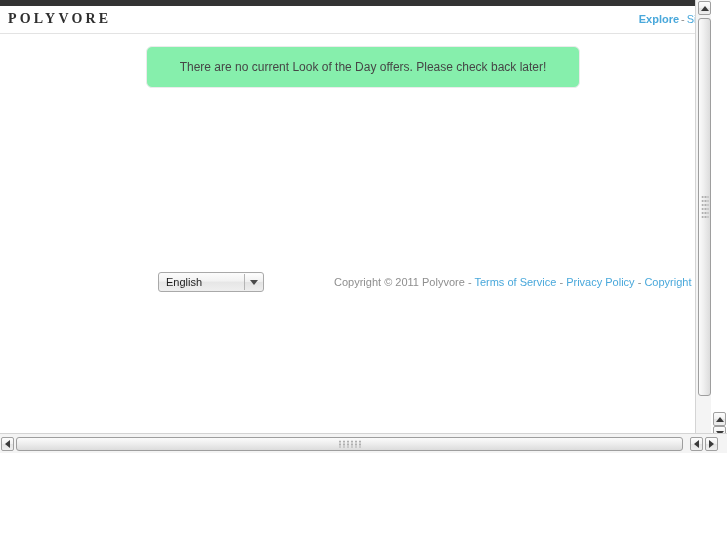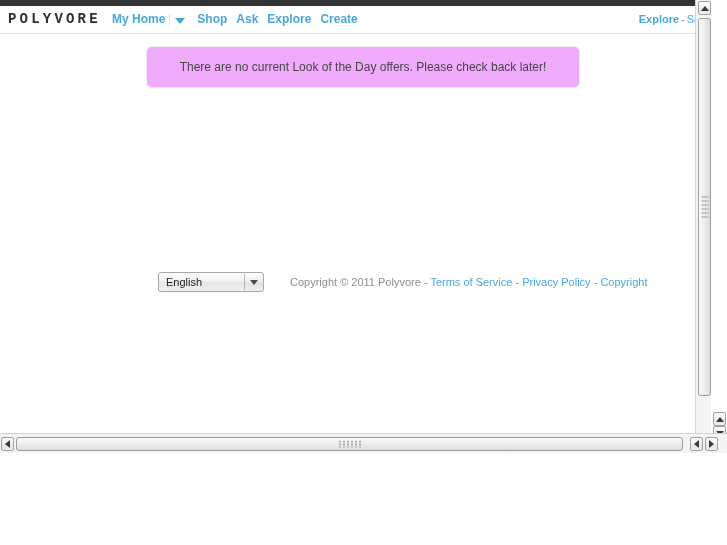--- a/index.html
+++ b/index.html
@@ -43,21 +43,21 @@
     background: #ffffff;
     border-bottom: 1px solid #e3e3e3;
   }
   .logo {
     position: absolute;
     left: 8px; top: 5px;
     font-size: 14px;
     font-weight: bold;
     letter-spacing: 3.2px;
     color: #2f2f2f;
-    font-family: Liberation Mono, monospace;
+    font-family: Liberation Serif, serif;
   }
   .nav {
     position: absolute;
     left: 112px; top: 6px;
     display: flex;
     align-items: center;
     gap: 0;
   }
   .nav a {
     color: #49a8db;
@@ -99,37 +99,38 @@
   .authlinks .dash { color: #8a8a8a; padding: 0 2px; }
 
   
   .notice {
     position: absolute;
     left: 146px; top: 46px;
     width: 434px;
     height: 42px;
     border: 1px solid #ebebeb;
     border-radius: 6px;
-    background: #f0abfc;
+    background: #86efac;
     box-sizing: border-box;
     display: flex;
     align-items: center;
     justify-content: center;
   }
   .notice-text {
     font-size: 12px;
     color: #464646;
   }
 
   
   .footer {
     position: absolute;
     left: 158px; top: 272px;
     display: flex;
     align-items: center;
+    gap: 44px;
   }
   .lang-select {
     position: relative;
     width: 106px;
     height: 20px;
     border: 1px solid #a9a9a9;
     border-radius: 3px;
     background: linear-gradient(to bottom, #fcfcfc 0%, #f2f2f2 45%, #e6e6e6 50%, #efefef 100%);
     box-sizing: border-box;
     display: flex;
@@ -279,29 +280,20 @@
 <body>
 
 <div id="viewport">
 
   <div class="topstrip"></div>
 
   <div class="header">
 
     <div class="logo">POLYVORE</div>
 
-    <div class="nav">
-      <a class="first" href="#">My Home</a>
-      <span class="navsep"></span>
-      <span class="caret-down"></span>
-      <a href="#">Shop</a>
-      <a href="#">Ask</a>
-      <a href="#">Explore</a>
-      <a href="#">Create</a>
-    </div>
 
     <div class="authlinks">
       <a class="bold" href="#">Explore</a><span class="dash">-</span><a href="#">Sign In</a>
     </div>
   </div>
 
   <div class="notice">
     <span class="notice-text">There are no current Look of the Day offers. Please check back later!</span>
   </div>
 

